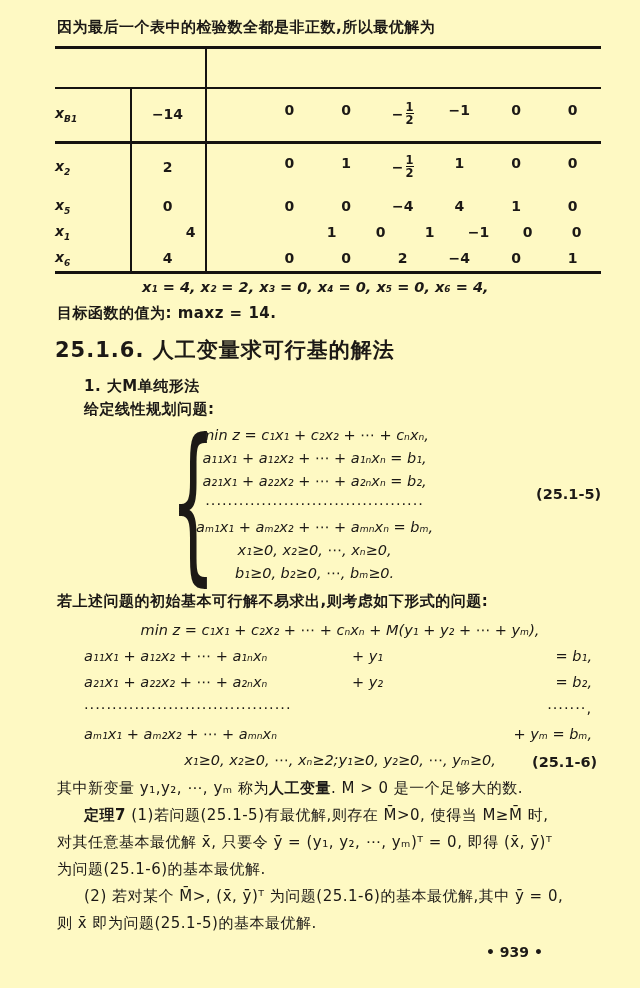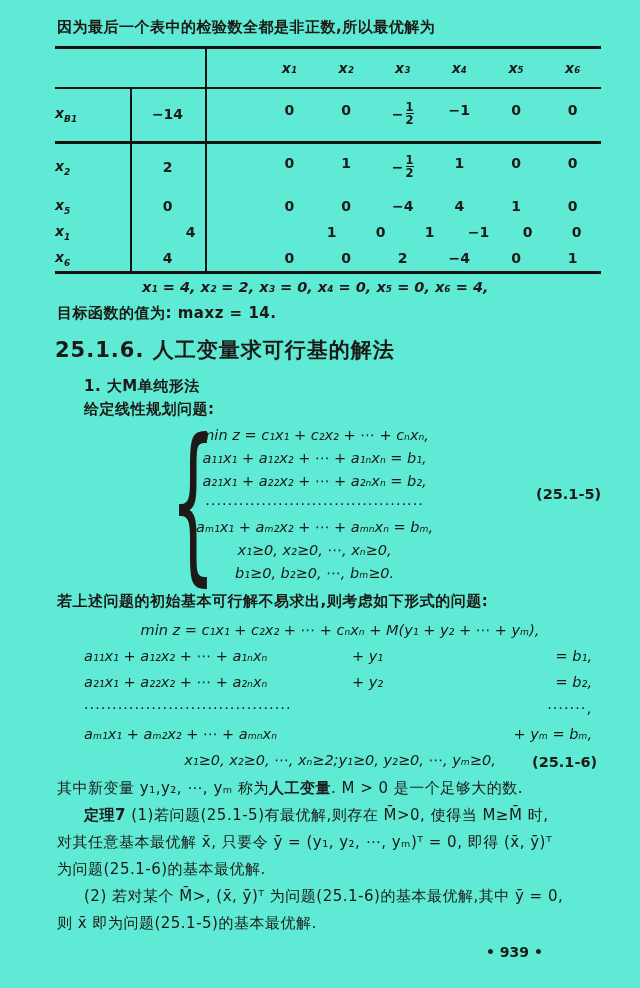--- a/index.html
+++ b/index.html
@@ -1,18 +1,18 @@
 <!DOCTYPE html>
 <html><head>
 <meta charset="utf-8">
 <style>
   html,body{margin:0;padding:0;}
   .page{
     position:relative; width:640px; height:988px;
-    background:#5eead4; color:#1c1916; overflow:hidden;
+    background:#fef9c3; color:#1c1916; overflow:hidden;
     font-family:"DejaVu Sans","Liberation Sans",sans-serif;
   }
   .abs{position:absolute;}
   .cn{font-weight:700; font-size:15px; letter-spacing:0.5px;}
   .math{font-style:italic; font-size:14.5px; font-weight:500;}
   
   .tbl{position:absolute; top:46px; left:55px; width:546px; height:222px;
        border-top:3px solid #151310; border-bottom:3px solid #151310;}
   .vrule{position:absolute; width:1.6px; background:#151310;}
   .vrule.a{left:75px; top:38px; bottom:0;}
@@ -52,32 +52,20 @@
 <div class="page">
 
   <div class="abs cn" style="left:57px; top:18px;">因为最后一个表中的检验数全都是非正数,所以最优解为</div>
 
   <div class="tbl">
     <div class="vrule a"></div>
     <div class="vrule b"></div>
     <div class="hline hl1"></div>
     <div class="hline hl2"></div>
 
-    <div class="trow hrow">
-      <span class="basisz"></span>
-      <span class="bcol"></span>
-      <span class="vals">
-        <span class="cell">x₁</span>
-        <span class="cell">x₂</span>
-        <span class="cell">x₃</span>
-        <span class="cell">x₄</span>
-        <span class="cell">x₅</span>
-        <span class="cell">x₆</span>
-      </span>
-    </div>
 
     <div class="trow r0">
       <span class="basisz"><span>x</span><sub>B1</sub></span>
       <span class="bcol">−14</span>
       <span class="vals">
         <span class="cell">0</span>
         <span class="cell">0</span>
         <span class="cell"><span>−</span><span class="fstack">
               <span class="fnum">1</span>
               <span class="fden">2</span>

